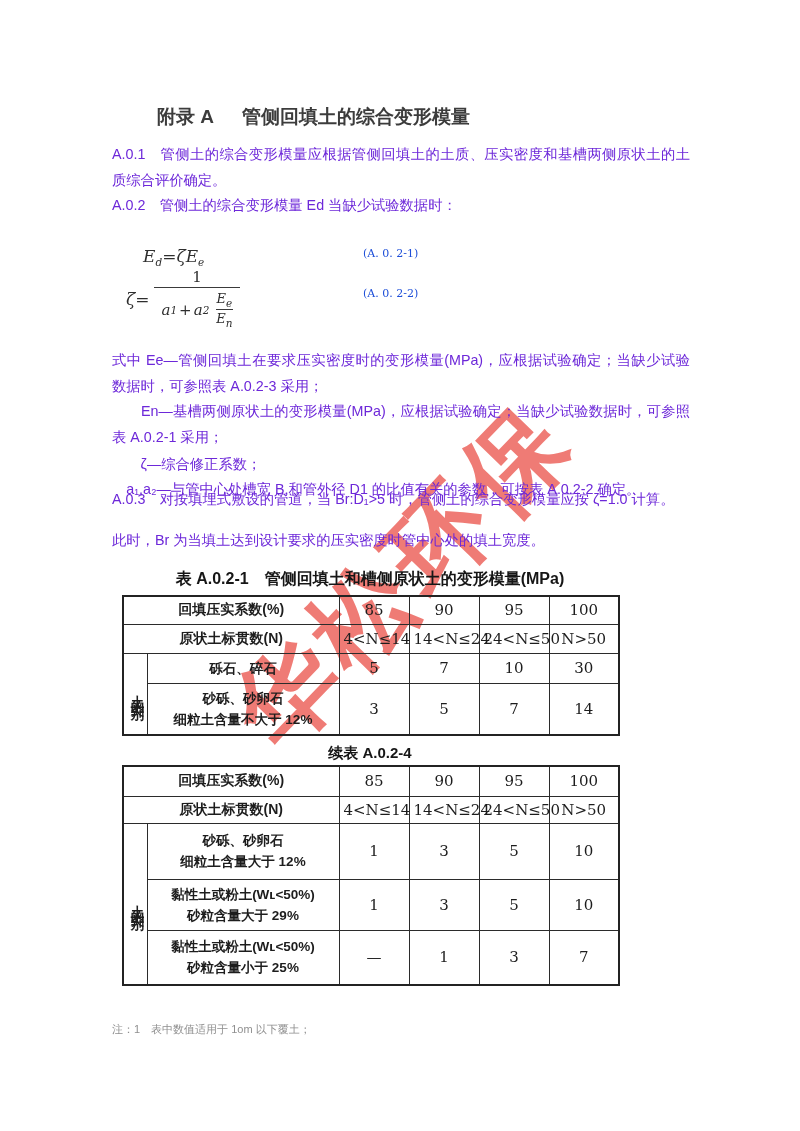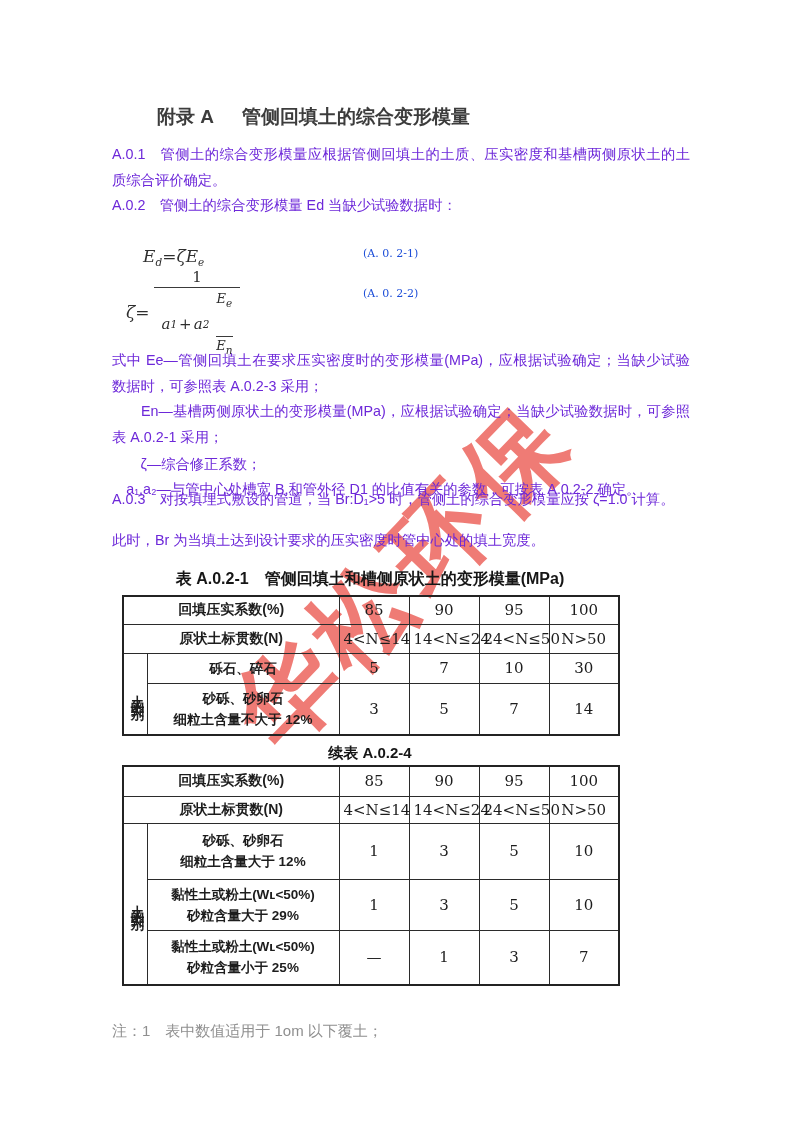--- a/index.html
+++ b/index.html
@@ -21,42 +21,42 @@
   .it{font-style:italic;}
   .fsub{font-size:10.5px;vertical-align:-4px;font-style:italic;}
   .f1{top:246px;left:143px;font-size:17px;}
   .f2{top:268px;left:126px;font-size:17px;display:flex;align-items:center;}
   .f-label{font-size:11px;color:#1d4ed8;left:343px;margin-left:20px;}
   .f1-label{top:247px;}
   .f2-label{top:287px;}
   .frac{display:inline-flex;flex-direction:column;align-items:center;margin-left:5px;font-size:15px;}
   .frac .num{padding:0 4px 1px 4px;}
   .frac .den{border-top:1.5px solid #3a3a3a;padding:3px 7px 0 7px;display:flex;align-items:center;}
-  .ifrac{display:inline-flex;flex-direction:column;align-items:center;margin-left:7px;font-size:13px;gap:27px;}
+  .ifrac{display:inline-flex;flex-direction:column;align-items:center;margin-left:7px;font-size:13px;}
   .ifrac .iden{border-top:1px solid #3a3a3a;padding-top:1px;}
   .plus{padding:0 2px;}
   
   .tbl-title{position:absolute;left:122px;width:496px;text-align:center;
         font-weight:bold;color:#161616;font-size:16px;}
   .t1-title{top:569px;}
   .t2-title{top:744px;font-size:15px;}
   table.dtable{position:absolute;left:122px;border-collapse:collapse;table-layout:fixed;
         width:496px;background:transparent;}
   .t1{top:595px;}
   .t2{top:765px;}
   table.dtable{border:2.5px solid #232323;}
   table.dtable td{border:1.5px solid #2b2b2b;padding:4px;color:#1d1d1d;
         text-align:center;vertical-align:middle;}
   td.hlabel{font-weight:bold;font-size:14px;}
   td.hval,td.val{font-family:"DejaVu Serif","Liberation Serif",serif;font-size:15px;}
   td.cat{text-align:left;padding:2px 4px 2px 9px;font-weight:bold;font-size:13.5px;line-height:21px;}
   td.sidecell{padding:0;}
   .side-txt{display:inline-block;writing-mode:vertical-rl;font-weight:bold;
         font-size:13.5px;letter-spacing:4px;color:#1d1d1d;}
-  .note{position:absolute;top:1022px;left:112px;font-size:15px;color:#8f8f8f;white-space:pre-wrap;text-align:center;}
+  .note{position:absolute;top:1022px;left:112px;font-size:11px;color:#8f8f8f;white-space:pre-wrap;text-align:center;}
 </style>
 </head>
 <body>
 
 <div class="page">
 
   <div class="watermark">华松环保</div>
 
   <div class="content">
 

